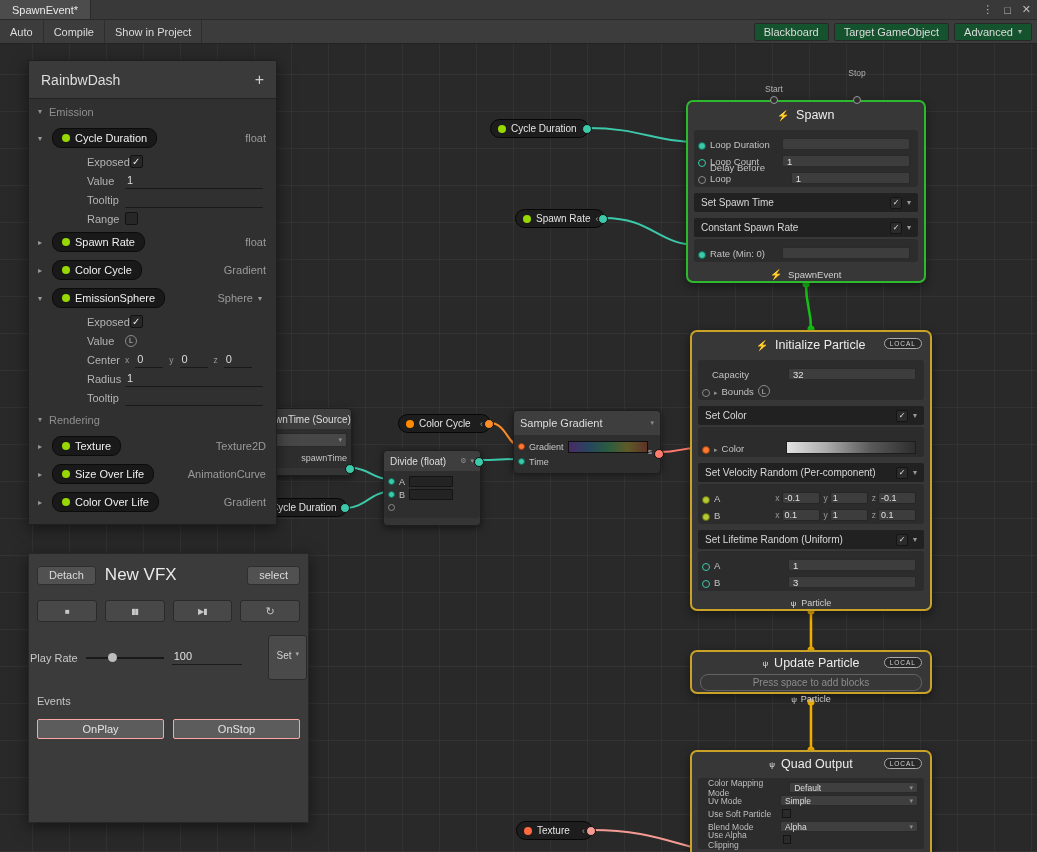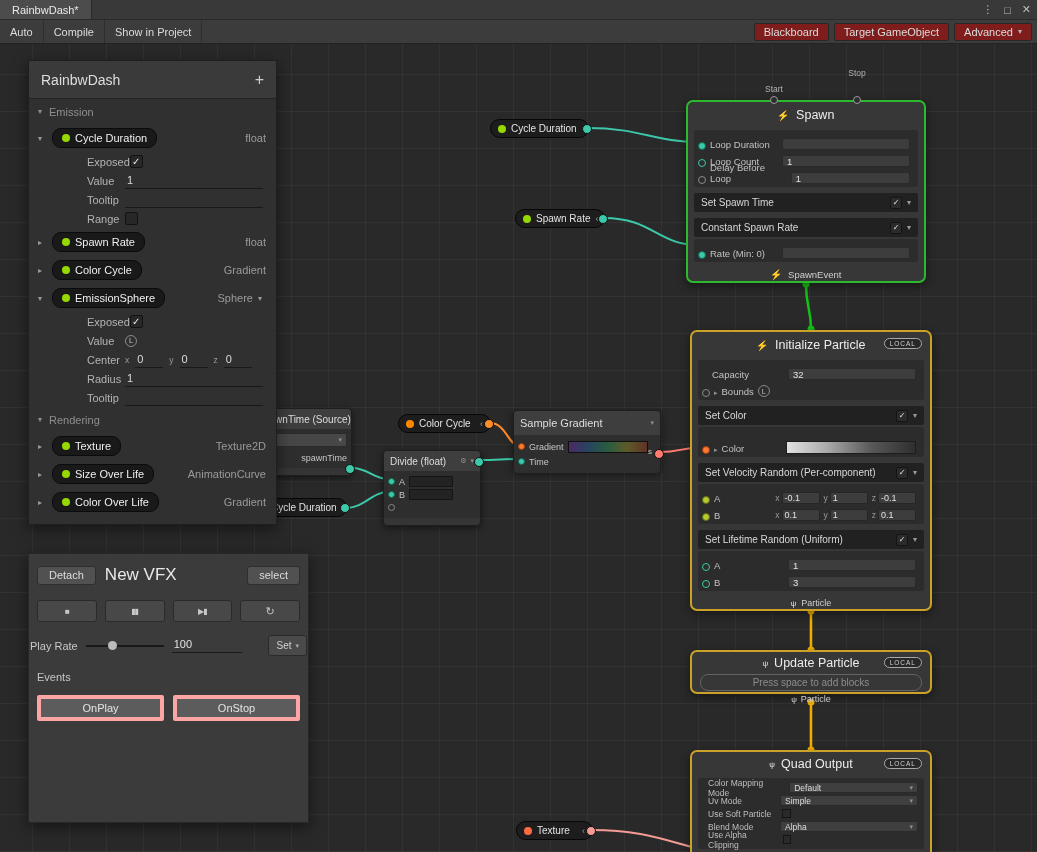--- a/index.html
+++ b/index.html
@@ -6,21 +6,21 @@
   body{width:1037px;height:852px;font-family:"Liberation Sans",sans-serif;-webkit-user-select:none}
   .stage{position:relative;width:1037px;height:852px;overflow:hidden;background:#282828}
 
   
   .tabbar{position:absolute;left:0;top:0;width:1037px;height:19px;background:#393939;border-bottom:1px solid #2a2a2a;z-index:9}
   .tab{position:absolute;left:0;top:0;height:19px;background:#4c4c4c;padding:0 12px;font-size:11px;color:#e9e9e9;display:flex;align-items:center;border-right:1px solid #2a2a2a}
   .win-icons{position:absolute;right:6px;top:0;height:19px;display:flex;gap:11px;align-items:center;font-size:11px;color:#bdbdbd}
   .toolbar{position:absolute;left:0;top:20px;width:1037px;height:23px;background:#3c3c3c;border-bottom:1px solid #232323;z-index:9;display:flex;align-items:center}
   .tbtn{height:23px;display:flex;align-items:center;padding:0 10px;font-size:11px;color:#dcdcdc;border-right:1px solid #2e2e2e}
   .tb-right{margin-left:auto;display:flex;align-items:center;height:23px}
-  .rbtn{background:#7f1d1d;border:1px solid #282828;border-radius:2px;height:16px;margin-right:5px;padding:0 9px;font-size:11px;color:#dcdcdc;display:flex;align-items:center;gap:5px}
+  .rbtn{background:#14532d;border:1px solid #282828;border-radius:2px;height:16px;margin-right:5px;padding:0 9px;font-size:11px;color:#dcdcdc;display:flex;align-items:center;gap:5px}
   .rbtn .cv{font-size:8px;color:#b0b0b0}
 
   
   .graphbg{position:absolute;left:0;top:43px;width:1037px;height:809px;background-color:#292929;
     background-image:linear-gradient(rgba(175,175,175,0.07) 1px,transparent 1px),
                      linear-gradient(90deg,rgba(175,175,175,0.07) 1px,transparent 1px);
     background-size:37px 37px;background-position:-5px -6px;z-index:1}
   svg.edges{position:absolute;left:0;top:0;z-index:2;pointer-events:none}
 
   
@@ -101,25 +101,25 @@
   .tp-row1{display:flex;align-items:center;margin:11px 8px 0;gap:9px}
   .btn{background:#515151;border:1px solid #2e2e2e;border-radius:3px;font-size:11px;color:#dcdcdc;height:17px;display:flex;align-items:center;justify-content:center;padding:0 11px}
   .tp-name{font-size:17px;color:#e8e8e8}
   .mlauto{margin-left:auto}
   .tp-play{display:flex;gap:8px;margin:15px 8px 0}
   .pbtn{flex:1;height:20px;background:#484848;border:1px solid #2a2a2a;border-radius:3px;display:flex;align-items:center;justify-content:center;font-size:8px;color:#c8c8c8;letter-spacing:-1px}
   .tp-rate{display:flex;align-items:center;margin:13px 1px 0;gap:8px;font-size:11px;color:#c8c8c8}
   .slider{width:78px;height:2px;background:#191919;position:relative}
   .thumb{position:absolute;left:28%;top:-4px;width:9px;height:9px;border-radius:50%;background:#bdbdbd}
   .rate-field{width:66px;border-bottom:1px solid #1b1b1b;font-size:11px;color:#e2e2e2;padding:0 2px;height:14px}
-  .setbtn{margin-left:auto;height:15px;background:#4a4a4a;border:1px solid #2a2a2a;border-radius:3px;font-size:10px;color:#d2d2d2;display:flex;align-items:center;padding:2px 7px;gap:4px}
+  .setbtn{margin-left:auto;height:15px;background:#4a4a4a;border:1px solid #2a2a2a;border-radius:3px;font-size:10px;color:#d2d2d2;display:flex;padding:14px 7px;gap:4px}
   .setbtn .cv{font-size:7px;color:#aaa}
   .tp-events{margin:15px 8px 12px;font-size:11px;color:#c6c6c6}
   .tp-ev-row{display:flex;gap:9px;margin:7px 8px 0}
-  .evbtn{flex:1;height:18px;background:#5c5c5c;border:4px solid #fca5a5;border-radius:2px;display:flex;align-items:center;justify-content:center;font-size:11px;color:#e4e4e4}
+  .evbtn{flex:1;height:18px;background:#5c5c5c;border:1px solid #fca5a5;border-radius:2px;display:flex;align-items:center;justify-content:center;font-size:11px;color:#e4e4e4}
 </style>
 </head>
 <body>
 
 <div class="stage">
 
   <div class="graphbg"></div>
 
   <svg class="edges" width="1037" height="852">
     <path d="M588,128 C640,128 655,142 698,142" stroke="#3cc8a9" stroke-width="2" fill="none"></path>
@@ -617,21 +617,21 @@
     </div>
     <div class="tp-events">Events</div>
     <div class="tp-ev-row">
       <span class="evbtn">OnPlay</span>
       <span class="evbtn">OnStop</span>
     </div>
   </div>
 
   <div class="tabbar">
     <div class="tab">
-      <span>RainbwDash*</span>
+      <span>SpawnEvent*</span>
     </div>
     <div class="win-icons">
       <span>⋮</span>
       <span>□</span>
       <span>✕</span>
     </div>
   </div>
   <div class="toolbar">
     <span class="tbtn">Auto</span>
     <span class="tbtn">Compile</span>

